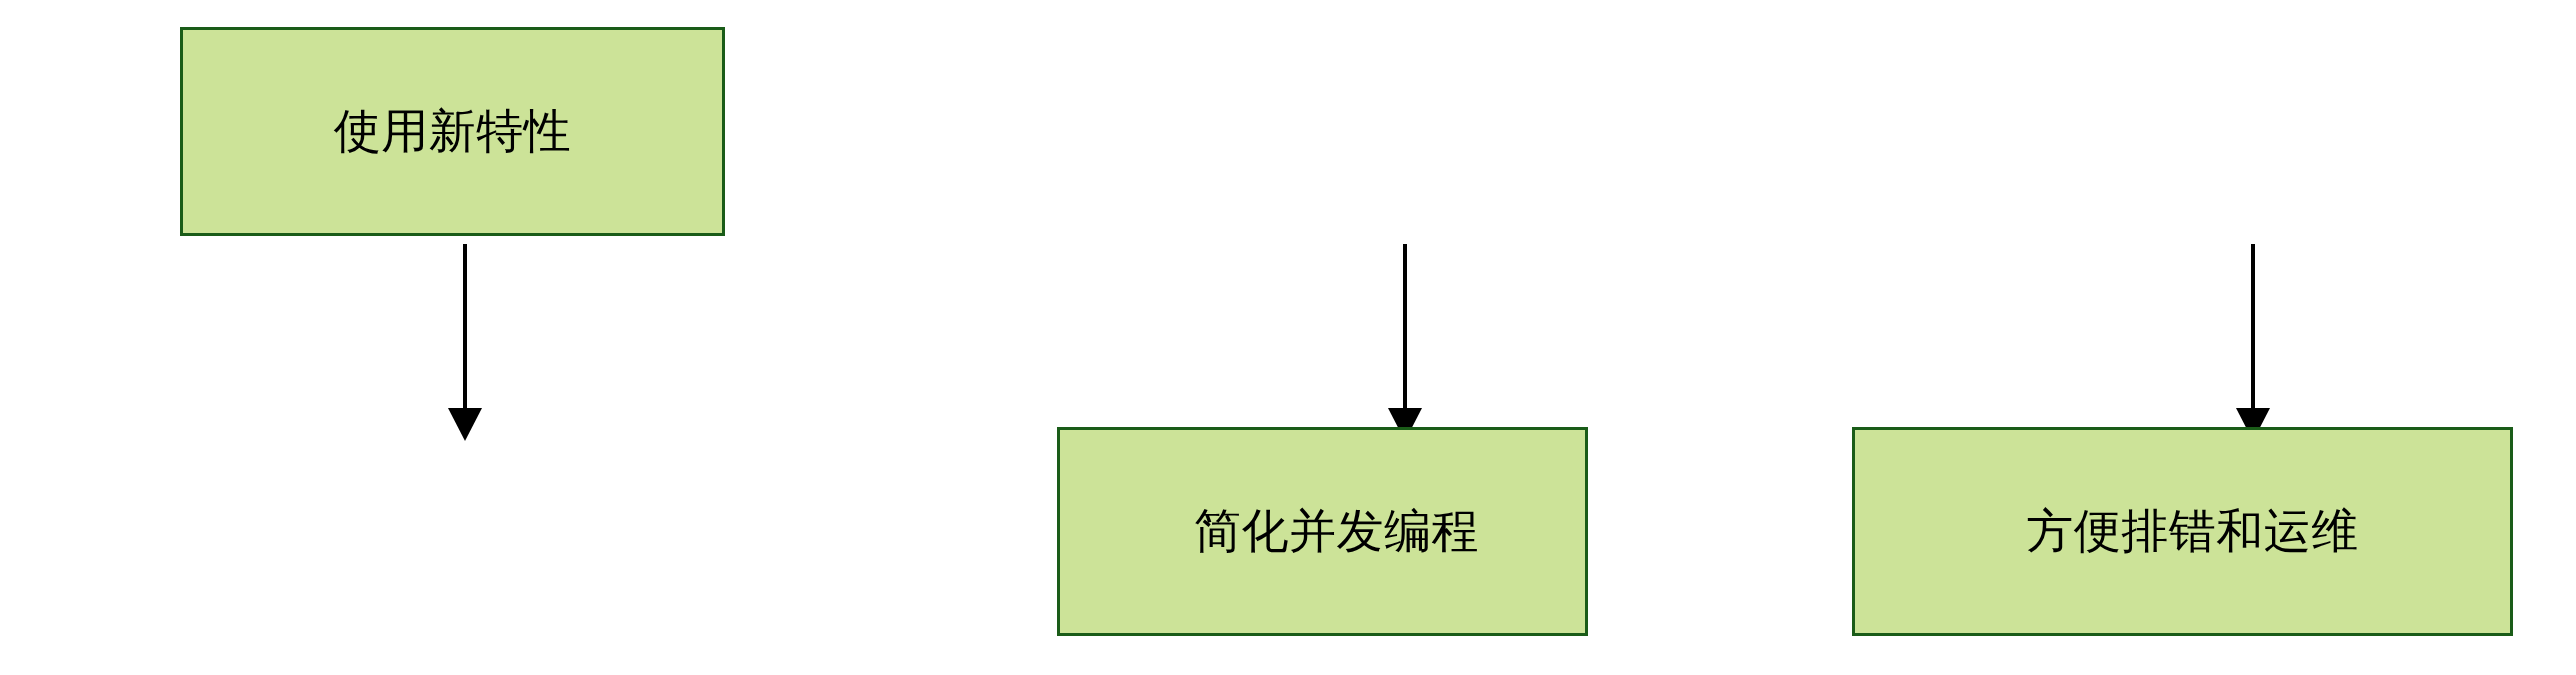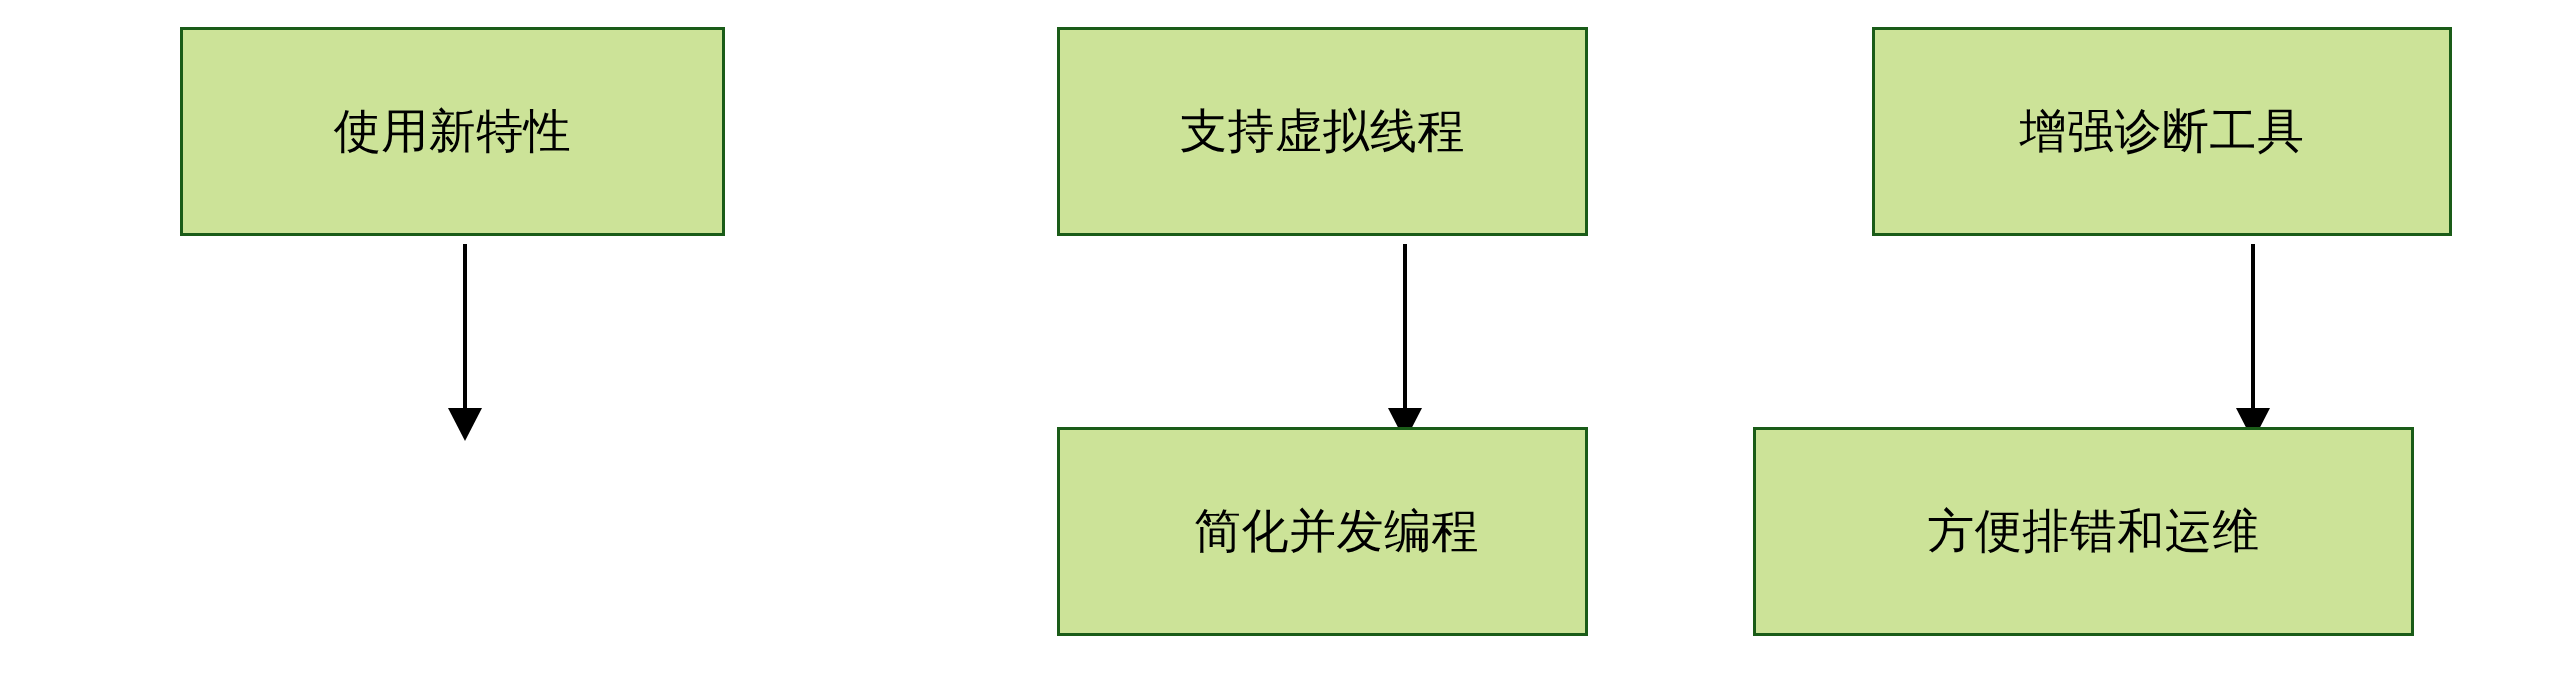--- a/index.html
+++ b/index.html
@@ -42,21 +42,21 @@
   }
 
   
   #node-use-new-features { left: 180px;  top: 27px;  width: 545px; height: 209px; }
   #node-clearer-code     { left: 27px;   top: 427px; width: 849px; height: 209px; }
   
   #node-virtual-threads  { left: 1057px; top: 27px;  width: 531px; height: 209px; }
   #node-simplify-concurrency { left: 1057px; top: 427px; width: 531px; height: 209px; padding-left: 28px; }
   
   #node-diagnostic-tools { left: 1872px; top: 27px;  width: 580px; height: 209px; }
-  #node-easier-ops       { left: 1753px; top: 427px; width: 661px; height: 209px; padding-left: 20px; }
+  #node-easier-ops       { left: 1852px; top: 427px; width: 661px; height: 209px; padding-left: 20px; }
 
   .edge {
     position: absolute;
     overflow: visible;
   }
   .edge-line {
     stroke: #000000;
     stroke-width: 4;
     fill: none;
   }
@@ -86,30 +86,24 @@
   <svg class="edge" id="edge-3" xmlns="http://www.w3.org/2000/svg" viewBox="0 0 1 1" width="1" height="1">
     <line class="edge-line" x1="2253" y1="244" x2="2253" y2="412"></line>
     <polygon class="edge-head" points="2236,408 2270,408 2253,441"></polygon>
   </svg>
 
   <div class="node" id="node-use-new-features">
     <span class="node-label">使用新特性</span>
   </div>
 
 
-  <div class="node" id="node-virtual-threads">
-    <span class="node-label">支持虚拟线程</span>
-  </div>
 
   <div class="node" id="node-simplify-concurrency">
     <span class="node-label">简化并发编程</span>
   </div>
 
-  <div class="node" id="node-diagnostic-tools">
-    <span class="node-label">增强诊断工具</span>
-  </div>
 
   <div class="node" id="node-easier-ops">
     <span class="node-label">方便排错和运维</span>
   </div>
 
 </div>
 
 
 </body></html>

